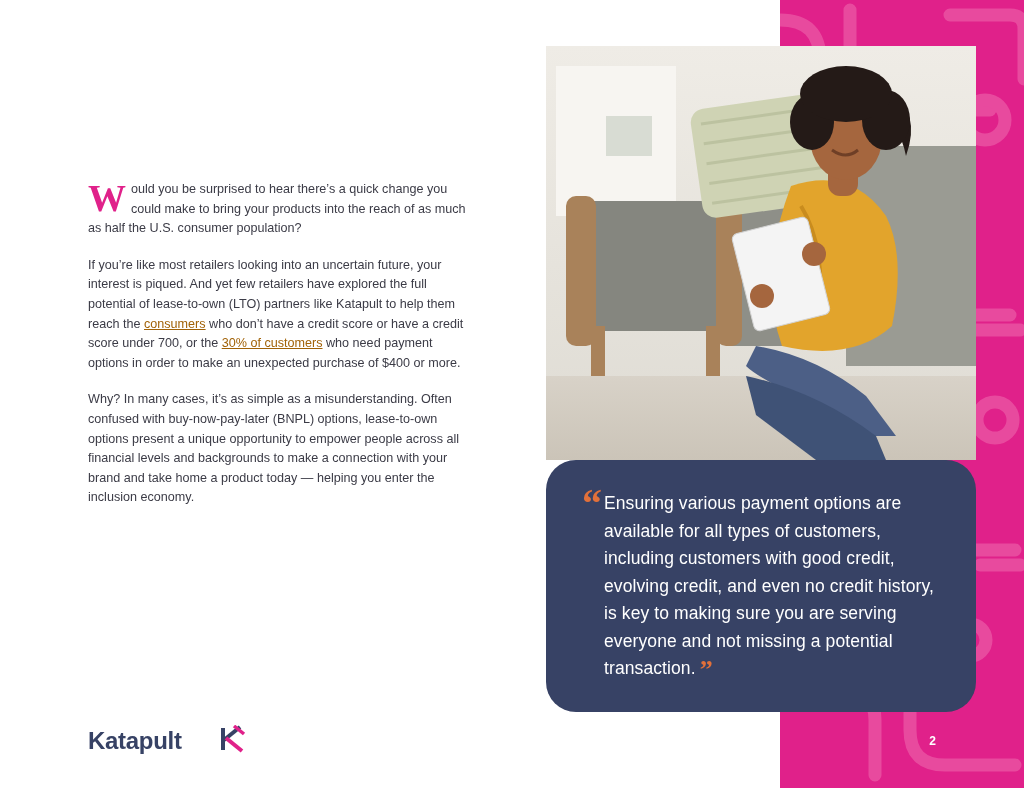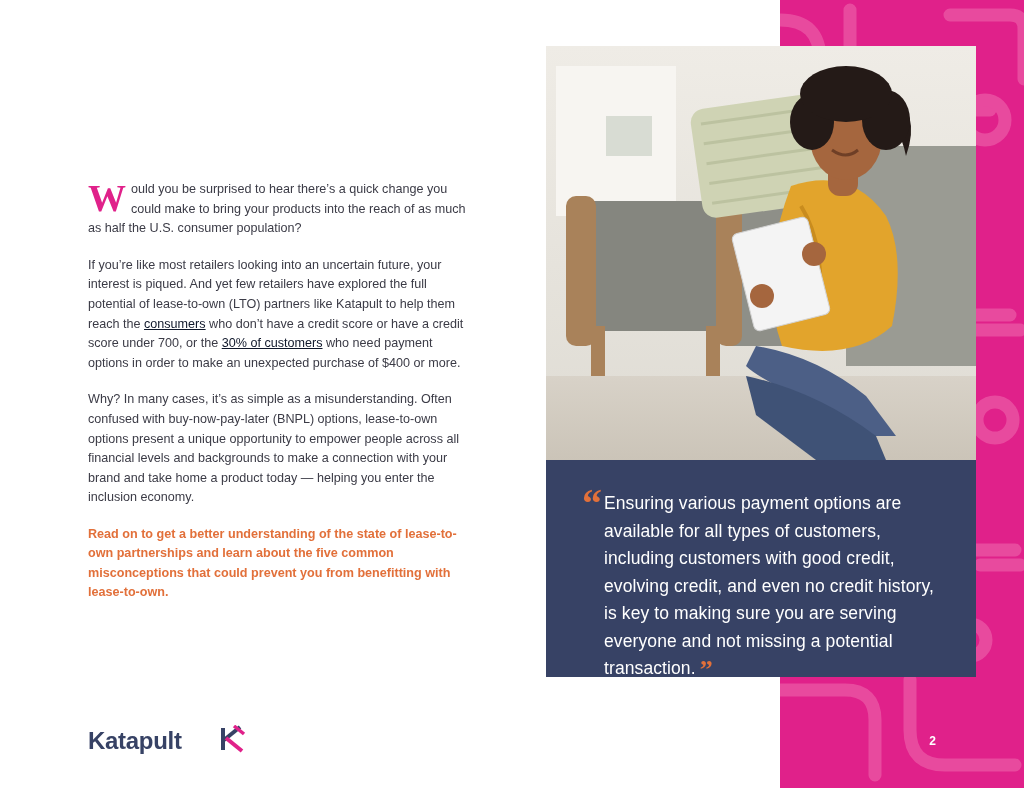--- a/index.html
+++ b/index.html
@@ -67,21 +67,21 @@
     float: left;
     color: #e0218a;
     font-size: 38px;
     line-height: 32px;
     font-weight: 700;
     padding: 2px 5px 0 0;
     font-family: "Liberation Serif", serif;
   }
   .ulink {
     text-decoration: underline;
-    color: #0f172a;
+    color: #a16207;
   }
   .cta {
     color: #e2703a;
     font-weight: 700;
     font-size: 12.6px;
     line-height: 19.4px;
     margin-top: 24px;
   }
 
   
@@ -95,25 +95,26 @@
     background: #cfc7bd;
   }
   .photo svg { display: block; }
 
   
   .quote-card {
     position: absolute;
     left: 546px;
     top: 460px;
     width: 430px;
-    height: 217px;
+    height: 252px;
     background: #374265;
     color: #ffffff;
     box-sizing: border-box;
     padding: 30px 34px 0 58px;
+    border-radius: 30px;
   }
   .quote-mark-open {
     position: absolute;
     left: 582px;
     top: 484px;
     color: #e2703a;
     font-size: 40px;
     font-weight: 700;
     font-family: "Liberation Serif", serif;
     line-height: 1;
@@ -211,21 +212,20 @@
   <div class="white-block-bottom"></div>
 
   <div class="text-col">
     <p>
       <span class="dropcap">W</span><span>ould you be surprised to hear there’s a quick change you could make to bring your products into the reach of as much as half the U.S. consumer population?</span>
     </p>
     <p>
       <span>If you’re like most retailers looking into an uncertain future, your interest is piqued. And yet few retailers have explored the full potential of lease-to-own (LTO) partners like Katapult to help them reach the </span><a class="ulink" href="#">consumers</a><span> who don’t have a credit score or have a credit score under 700, or the </span><a class="ulink" href="#">30% of customers</a><span> who need payment options in order to make an unexpected purchase of $400 or more.</span>
     </p>
     <p>Why? In many cases, it’s as simple as a misunderstanding. Often confused with buy-now-pay-later (BNPL) options, lease-to-own options present a unique opportunity to empower people across all financial levels and backgrounds to make a connection with your brand and take home a product today — helping you enter the inclusion economy.</p>
-    <p class="cta">Read on to get a better understanding of the state of lease-to-own partnerships and learn about the five common misconceptions that could prevent you from benefitting with lease-to-own.</p>
   </div>
 
   <div class="photo">
     <svg width="430" height="414" viewBox="0 0 430 414">
       <defs>
         <linearGradient id="wall" x1="0" y1="0" x2="0" y2="1">
           <stop offset="0" stop-color="#efece6"></stop>
           <stop offset="1" stop-color="#dedbd3"></stop>
         </linearGradient>
         <linearGradient id="rug" x1="0" y1="0" x2="0" y2="1">

